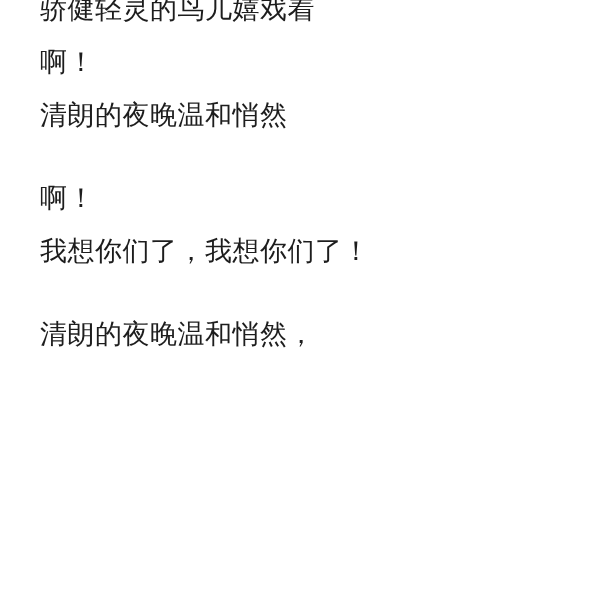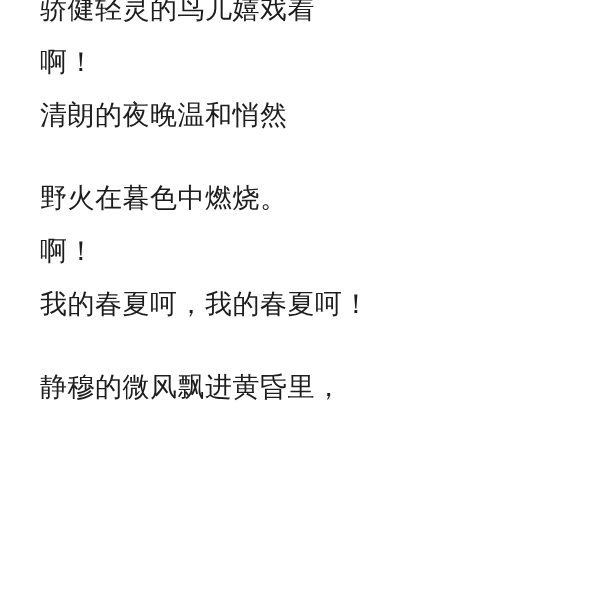--- a/index.html
+++ b/index.html
@@ -45,22 +45,21 @@
 
 <div class="page">
   <div class="poem">
 
     <div class="line clipped-top">骄健轻灵的鸟儿嬉戏着</div>
     <div class="line">啊！</div>
     <div class="line">清朗的夜晚温和悄然</div>
 
     <div class="stanza-gap"></div>
 
-    <div class="line">野火在暮色中燃烧。</div>
     <div class="line">啊！</div>
-    <div class="line">我的春夏呵，我的春夏呵！</div>
+    <div class="line">我想你们了，我想你们了！</div>
 
     <div class="stanza-gap"></div>
 
-    <div class="line">静穆的微风飘进黄昏里，</div>
+    <div class="line">清朗的夜晚温和悄然，</div>
 
   </div>
 </div>
 
 </body></html>

